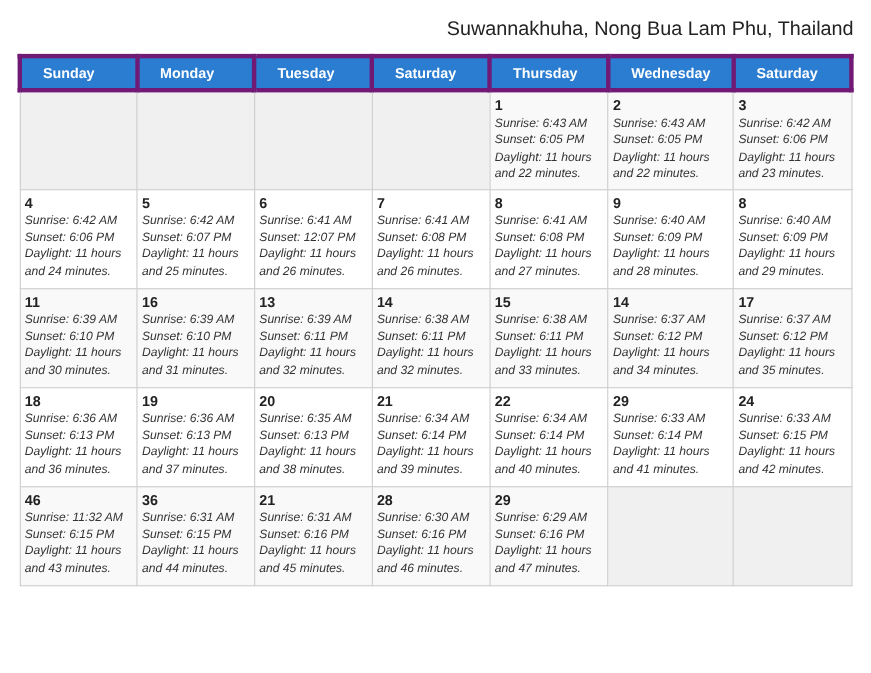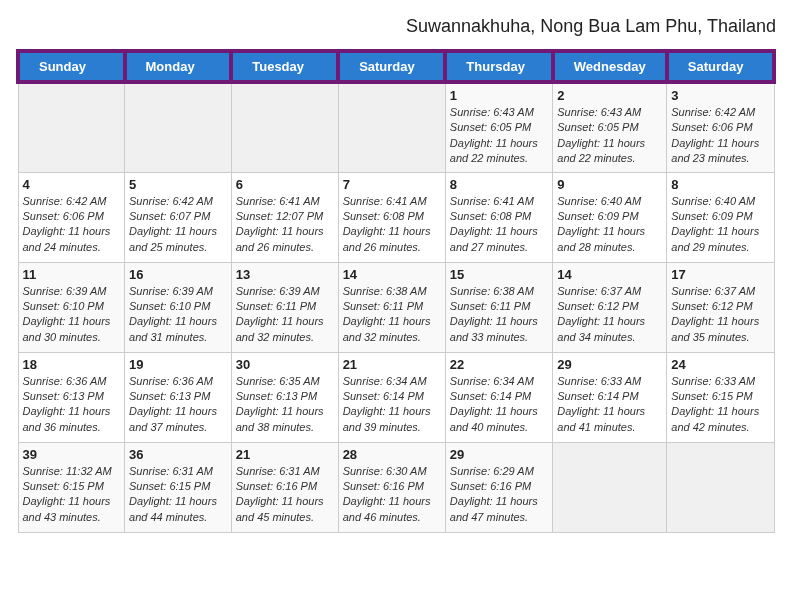--- a/index.html
+++ b/index.html
@@ -230,21 +230,21 @@
 and 36 minutes.</div>
         </td>
         <td>
           <div class="day-number">19</div>
           <div class="day-detail">Sunrise: 6:36 AM
 Sunset: 6:13 PM
 Daylight: 11 hours
 and 37 minutes.</div>
         </td>
         <td>
-          <div class="day-number">30</div>
+          <div class="day-number">20</div>
           <div class="day-detail">Sunrise: 6:35 AM
 Sunset: 6:13 PM
 Daylight: 11 hours
 and 38 minutes.</div>
         </td>
         <td>
           <div class="day-number">21</div>
           <div class="day-detail">Sunrise: 6:34 AM
 Sunset: 6:14 PM
 Daylight: 11 hours
@@ -267,21 +267,21 @@
         <td>
           <div class="day-number">24</div>
           <div class="day-detail">Sunrise: 6:33 AM
 Sunset: 6:15 PM
 Daylight: 11 hours
 and 42 minutes.</div>
         </td>
       </tr>
       <tr>
         <td>
-          <div class="day-number">39</div>
+          <div class="day-number">46</div>
           <div class="day-detail">Sunrise: 11:32 AM
 Sunset: 6:15 PM
 Daylight: 11 hours
 and 43 minutes.</div>
         </td>
         <td>
           <div class="day-number">36</div>
           <div class="day-detail">Sunrise: 6:31 AM
 Sunset: 6:15 PM
 Daylight: 11 hours

